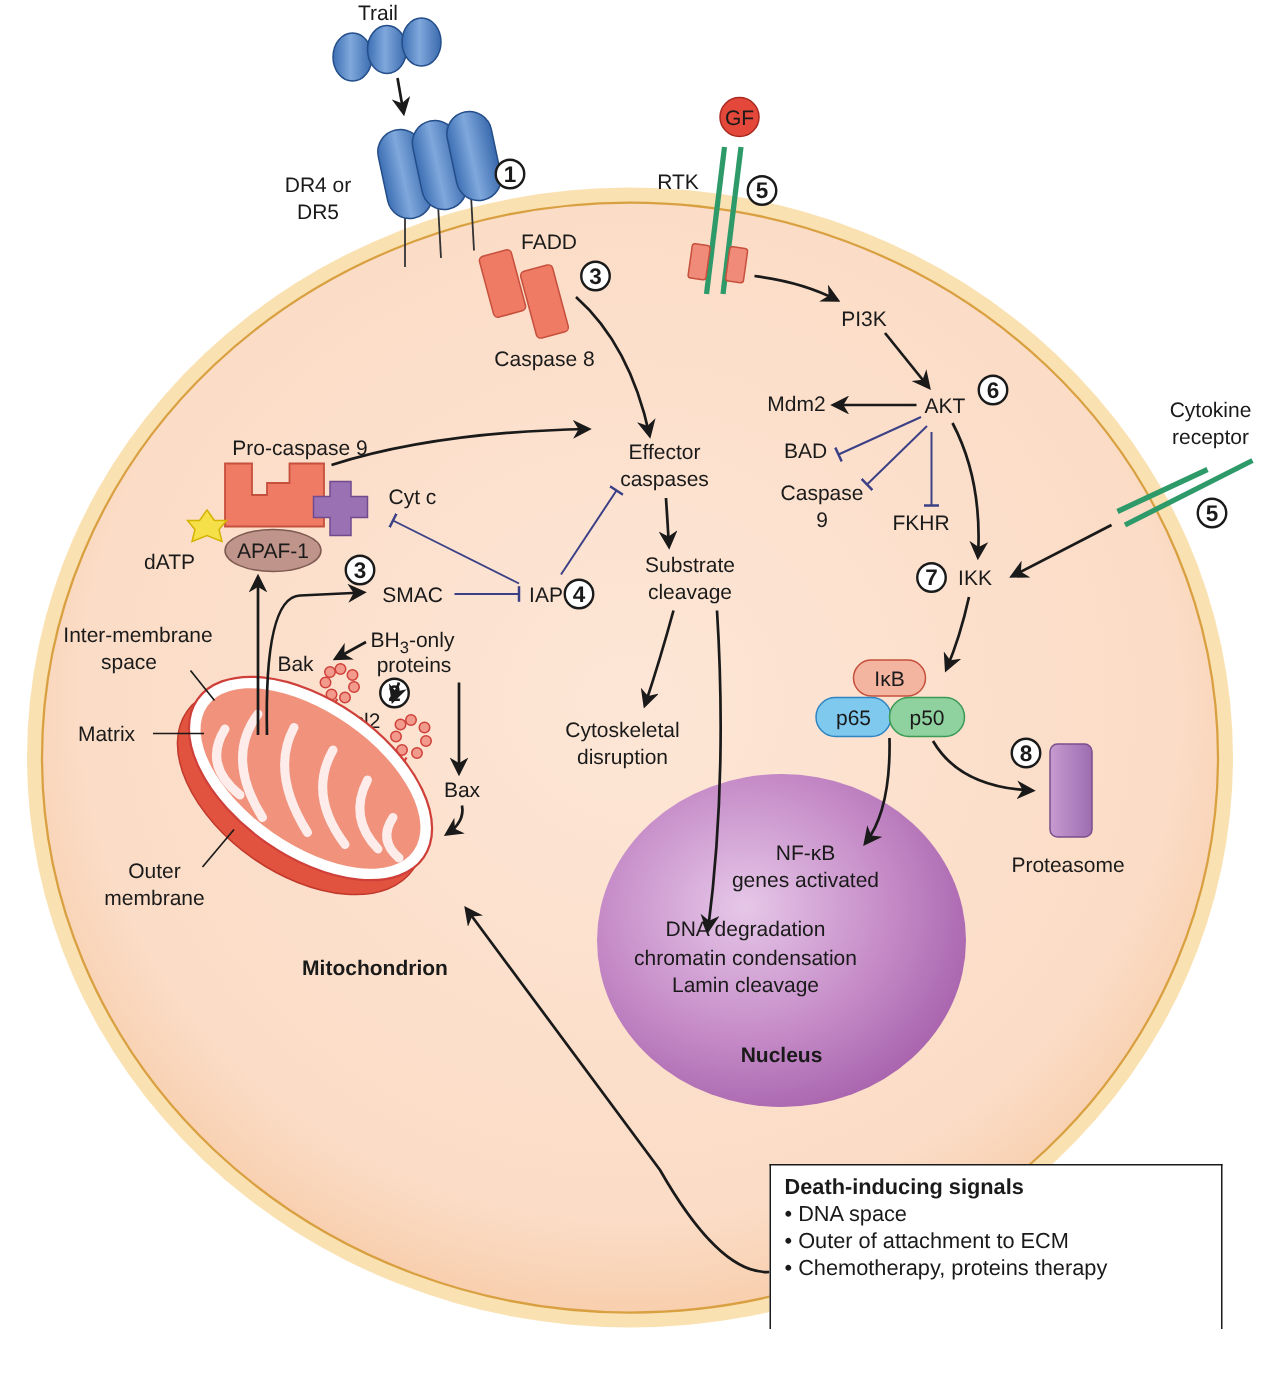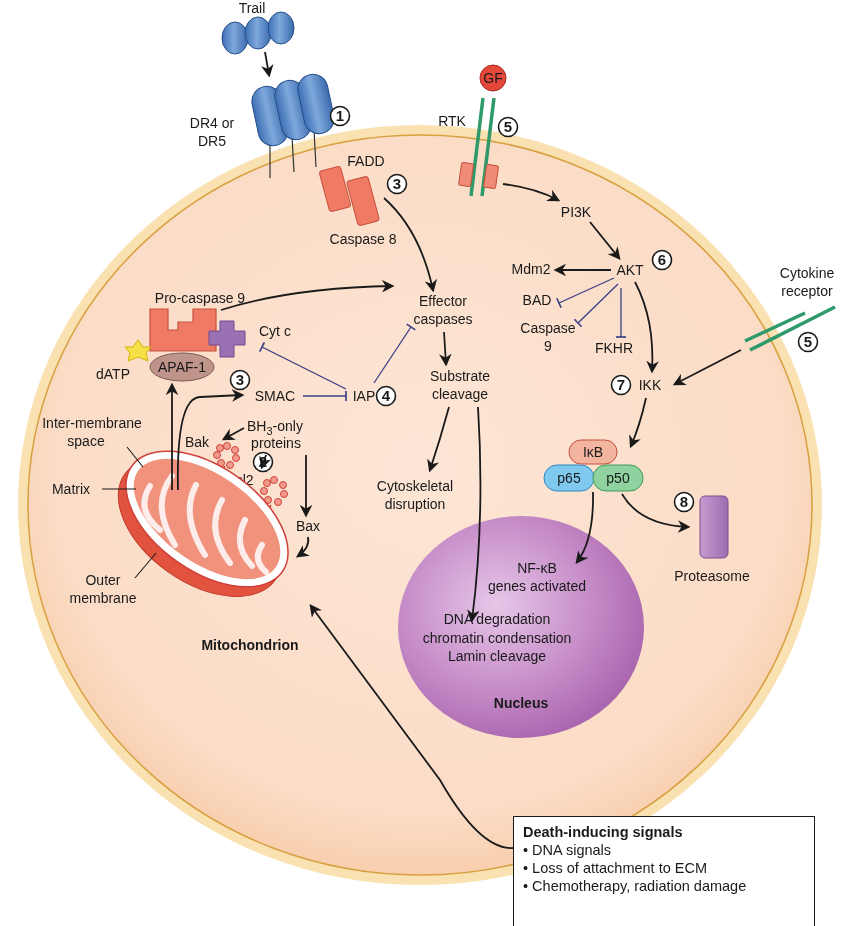--- a/index.html
+++ b/index.html
@@ -4,21 +4,21 @@
 <style>
   html, body { margin: 0; padding: 0; background: #ffffff; }
   body { width: 841px; height: 926px; position: relative; overflow: hidden; font-family: "Liberation Sans", sans-serif; }
   svg#diagram { position: absolute; left: 0; top: 0; }
   .lbl { font-family: "Liberation Sans", sans-serif; font-size: 14px; fill: #1a1a1a; }
   .lbl-b { font-family: "Liberation Sans", sans-serif; font-size: 14px; font-weight: bold; fill: #1a1a1a; }
   .num { font-family: "Liberation Sans", sans-serif; font-size: 15px; font-weight: bold; fill: #1a1a1a; }
   .arrow { fill: none; stroke: #1a1a1a; stroke-width: 1.8; }
   .inhib { fill: none; stroke: #3a3f86; stroke-width: 1.3; }
   .thin { fill: none; stroke: #1a1a1a; stroke-width: 1.1; }
-  #signals-box { position: absolute; left: 513px; top: 816px; width: 302px; height: 110px; border: 1.5px solid #1a1a1a; border-bottom: none; background: #ffffff; box-sizing: border-box; padding: 6px 0 0 9px; }
+  #signals-box { position: absolute; left: 513px; top: 776px; width: 302px; height: 110px; border: 1.5px solid #1a1a1a; border-bottom: none; background: #ffffff; box-sizing: border-box; padding: 6px 0 0 9px; }
   #signals-box .title { font-weight: bold; font-size: 14.5px; color: #1a1a1a; line-height: 18px; }
   #signals-box ul { list-style: none; margin: 0; padding: 0; }
   #signals-box li { font-size: 14.5px; color: #1a1a1a; line-height: 18px; }
   #signals-box li::before { content: "• "; }
 </style>
 </head>
 <body>
 
 <svg id="diagram" width="841" height="926" viewBox="0 0 841 926" xmlns="http://www.w3.org/2000/svg">
   <defs>
@@ -269,17 +269,17 @@
     <path class="inhib" marker-end="url(#tb)" d="M374,383 L411,327"></path>
     <path class="inhib" marker-end="url(#tb)" d="M614,278 L559,303"></path>
     <path class="inhib" marker-end="url(#tb)" d="M618,284 L578,323"></path>
     <path class="inhib" marker-end="url(#tb)" d="M621,288 L621,337"></path>
   </g>
 </svg>
 
 <div id="signals-box">
   <div class="title">Death-inducing signals</div>
   <ul>
-    <li>DNA signals</li>
-    <li>Loss of attachment to ECM</li>
-    <li>Chemotherapy, radiation damage</li>
+    <li>DNA space</li>
+    <li>Outer of attachment to ECM</li>
+    <li>Chemotherapy, proteins therapy</li>
   </ul>
 </div>
 
 </body></html>

